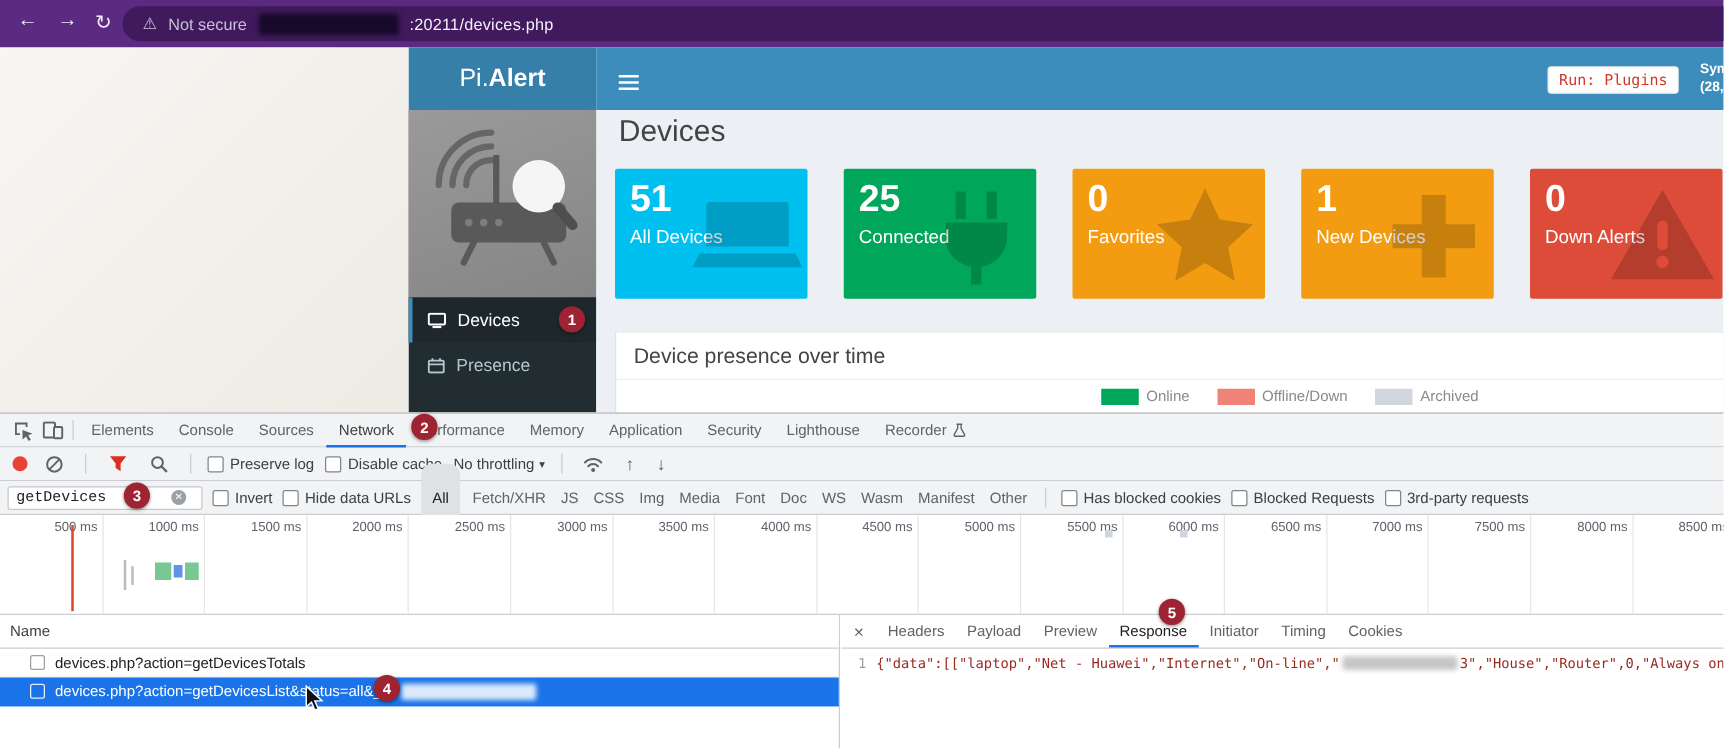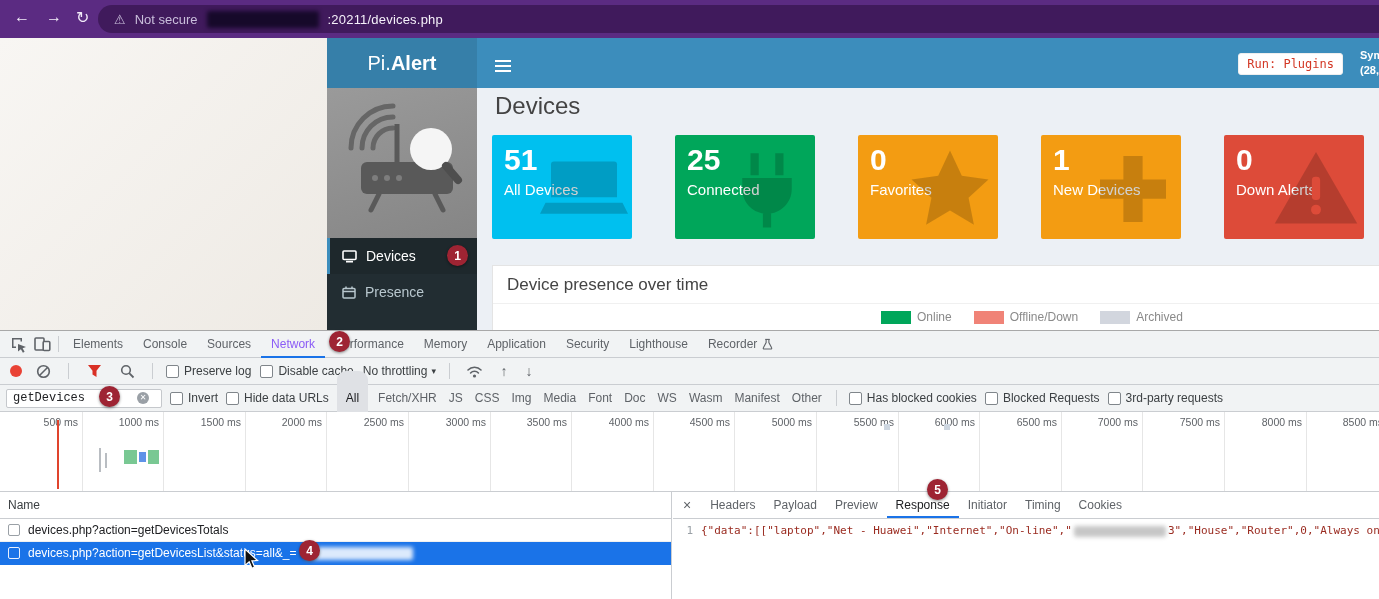--- a/index.html
+++ b/index.html
@@ -30,37 +30,37 @@
   .user-info{position:absolute;left:883px;top:10px;color:#fff;font-size:11px;line-height:15px;font-weight:bold;white-space:nowrap}
 
   .sidebar{position:absolute;left:327px;top:88px;width:150px;height:242px;background:#222d32}
   .router-img{width:150px;height:150px;background:linear-gradient(160deg,#9a9a9a,#858585);overflow:hidden}
   .menu-item{height:36px;display:flex;align-items:center;gap:9px;padding-left:12px;color:#b8c7ce;
     font-size:14px;border-left:3px solid transparent;cursor:pointer}
   .menu-item.active{background:#1e282c;border-left-color:#3c8dbc;color:#fff}
 
   .content{position:absolute;left:477px;top:88px;width:902px;height:242px;background:#ecf0f5;overflow:hidden}
   .content h1{position:absolute;left:18px;top:4px;margin:0;font-size:24px;font-weight:normal;color:#444}
-  .card{position:absolute;top:47px;width:140px;height:104px;border-radius:2px;color:#fff;overflow:hidden;cursor:pointer}
+  .card{position:absolute;top:47px;width:154px;height:104px;border-radius:2px;color:#fff;overflow:hidden;cursor:pointer}
   .card-num{font-size:30px;font-weight:bold;margin:8px 0 0 12px}
   .card-label{font-size:15px;margin:4px 0 0 12px}
   .card-icon{position:absolute;right:4px;top:10px}
   .panel{position:absolute;left:15px;top:177px;width:887px;height:65px;background:#fff;border:1px solid #e4e4e4}
   .panel-title{padding:9px 14px 8px;font-size:17px;color:#444;border-bottom:1px solid #f0f0f0}
   .legend{position:absolute;left:388px;top:44px;display:flex;align-items:center;font-size:12px;color:#8a8a8a}
   .legend .li{display:flex;align-items:center;gap:6px;margin-right:22px}
   .legend .sw{width:30px;height:13px;display:inline-block}
 
   
   .devtools{position:absolute;left:0;top:330px;width:1379px;height:269px;background:#fff;
     border-top:1px solid #a8a8a8;box-sizing:border-box;font-size:12px;color:#5f6368}
   .dt-row{display:flex;align-items:center;background:#f1f3f4;border-bottom:1px solid #cacdd1;box-sizing:border-box}
   .dt-tabs{height:27px;padding-left:6px}
   .dt-tab{padding:0 10px;height:27px;display:flex;align-items:center;gap:5px;cursor:pointer;white-space:nowrap}
-  .dt-tab.selected{color:#8b5cf6;box-shadow:inset 0 -2px 0 #1a73e8}
+  .dt-tab.selected{color:#404040;box-shadow:inset 0 -2px 0 #1a73e8}
   .ticon{display:flex;align-items:center;justify-content:center;width:24px;height:24px;cursor:pointer;flex:none}
   .sep{width:1px;height:16px;background:#cacdd1;margin:0 4px;flex:none}
   .dt-toolbar{height:27px;padding-left:10px;gap:9px}
   .rec-dot{width:12px;height:12px;border-radius:50%;background:#e94235;flex:none;cursor:pointer}
   .cb-item{display:flex;align-items:center;gap:5px;cursor:pointer;color:#3c4043;white-space:nowrap}
   .cb{width:11px;height:11px;border:1px solid #80868b;border-radius:2px;background:#fff;flex:none}
   .dd{display:flex;align-items:center;gap:4px;color:#3c4043;cursor:pointer}
   .caret{font-size:9px}
   .arrow{font-size:14px;width:16px;text-align:center;cursor:pointer}
   .dt-filterbar{height:27px;padding-left:6px;gap:8px}
@@ -71,21 +71,21 @@
   .pill{background:#dfe1e5;border-radius:9px;padding:20px 9px;color:#202124;cursor:pointer}
   .ftype{padding:2px 2px;cursor:pointer;white-space:nowrap}
 
   .dt-timeline{position:relative;height:80px;background:#fff;border-bottom:1px solid #cacdd1;box-sizing:border-box;overflow:hidden}
   .gl{position:absolute;top:0;bottom:0;width:1px;background:#e6e6e6}
   .tl{position:absolute;top:4px;width:60px;text-align:right;font-size:10.5px;color:#5f6368}
   .mark{position:absolute}
 
   .dt-left{position:absolute;left:0;top:161px;width:672px;bottom:0;border-right:1px solid #cacdd1;background:#fff;box-sizing:border-box}
   .name-header{height:26px;display:flex;align-items:center;padding-left:8px;border-bottom:1px solid #cacdd1;color:#3c4043;background:#fff;cursor:pointer}
-  .req-row{height:22px;display:flex;align-items:center;gap:8px;padding-left:8px;color:#202124;
+  .req-row{height:22px;display:flex;align-items:center;gap:8px;padding-left:24px;color:#202124;
     border-bottom:1px solid #f0f0f0;cursor:pointer;white-space:nowrap}
   .req-icon{width:10px;height:10px;border:1px solid #9aa0a6;border-radius:2px;flex:none}
   .req-row.selected{background:#1a73e8;color:#fff;border-bottom-color:#1a73e8}
   .req-row.selected .req-icon{border-color:#e8f0fe}
   .req-redacted{width:108px;height:13px;background:rgba(255,255,255,.85);border-radius:2px;filter:blur(2px)}
 
   .dt-right{position:absolute;left:673px;top:161px;right:0;bottom:0;background:#fff}
   .sub-tabs{height:26px;display:flex;align-items:center;border-bottom:1px solid #cacdd1;background:#fff}
   .close-x{padding:0 10px;font-size:14px;cursor:pointer;color:#5f6368}
   .sub-tab{padding:0 9px;height:26px;display:flex;align-items:center;cursor:pointer;white-space:nowrap}

